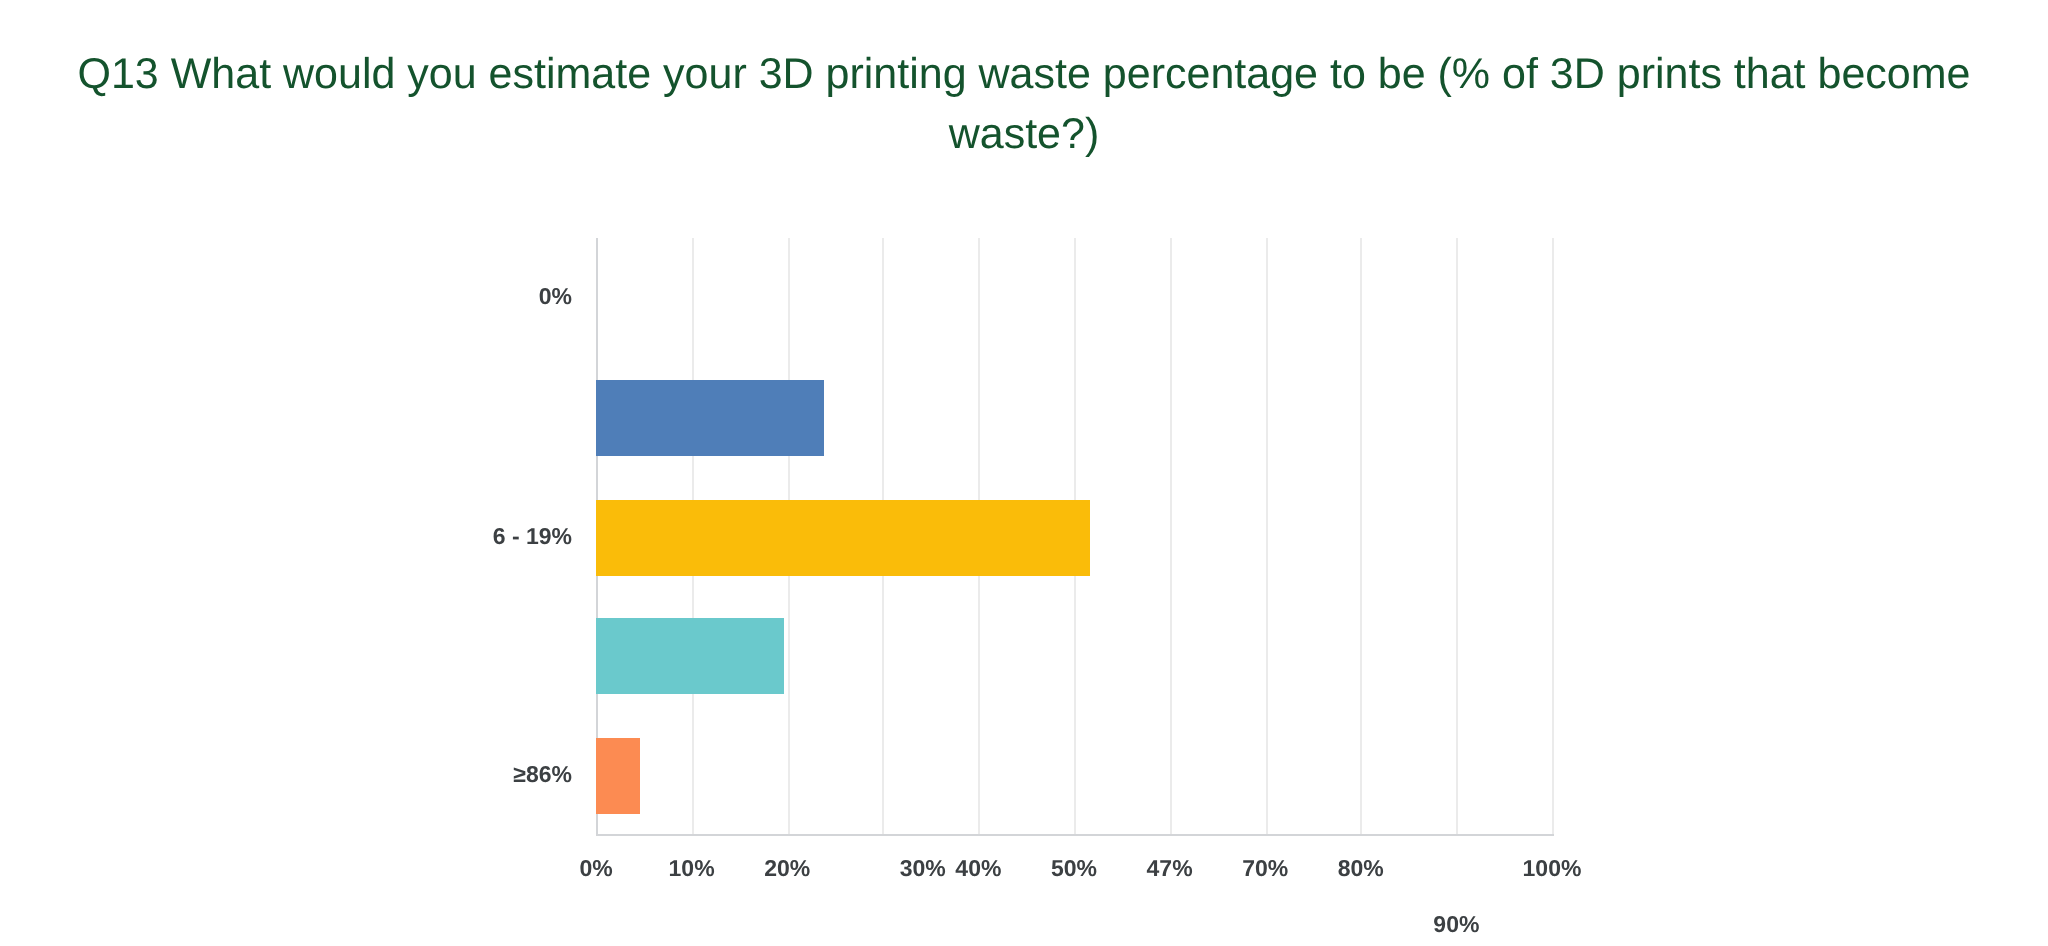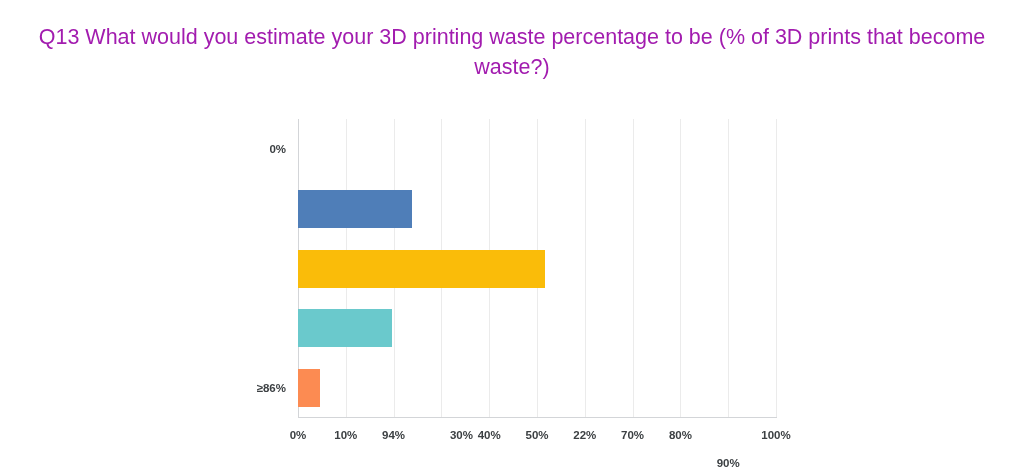--- a/index.html
+++ b/index.html
@@ -25,21 +25,21 @@
 
   
   .chart-title {
     position: absolute;
     left: 28px;
     top: 22px;
     width: 968px;
     text-align: center;
     font-size: 21.5px;
     line-height: 30px;
-    color: #a21caf;
+    color: #14532d;
     font-family: "Liberation Sans", sans-serif;
     font-weight: 400;
     letter-spacing: 0px;
   }
 
   
   .plot-wrap {
     position: absolute;
     left: 0;
     top: 0;
@@ -168,31 +168,32 @@
         </div>
         <div class="bar-row" style="top: 239.2px; height: 59.8px;">
           <div class="bar" title="≥40%: 4.6%" style="width: 21.988px; background: rgb(252, 139, 82);"></div>
         </div>
       </div>
 
     <div class="baseline"></div>
 
     <div class="cat-labels" id="cat-labels">
         <div class="cat-label" style="top: 23.9px;">0%</div>
+        <div class="cat-label" style="top: 143.5px;">6 - 19%</div>
         <div class="cat-label" style="top: 263.1px;">≥86%</div>
       </div>
 
     <div class="tick-labels" id="tick-labels">
         <div class="tick-label" style="left: 0px;">0%</div>
         <div class="tick-label" style="left: 47.8px;">10%</div>
-        <div class="tick-label" style="left: 95.6px;">94%</div>
+        <div class="tick-label" style="left: 95.6px;">20%</div>
         <div class="tick-label" style="left: 143.4px; margin-left: 20px;">30%</div>
         <div class="tick-label" style="left: 191.2px;">40%</div>
         <div class="tick-label" style="left: 239px;">50%</div>
-        <div class="tick-label" style="left: 286.8px;">22%</div>
+        <div class="tick-label" style="left: 286.8px;">47%</div>
         <div class="tick-label" style="left: 334.6px; text-align: right;">70%</div>
         <div class="tick-label" style="left: 382.4px;">80%</div>
         <div class="tick-label" style="left: 430.2px; margin-top: 28px;">90%</div>
         <div class="tick-label" style="left: 478px;">100%</div>
       </div>
 
   </div>
 </div>
 
 </body></html>

